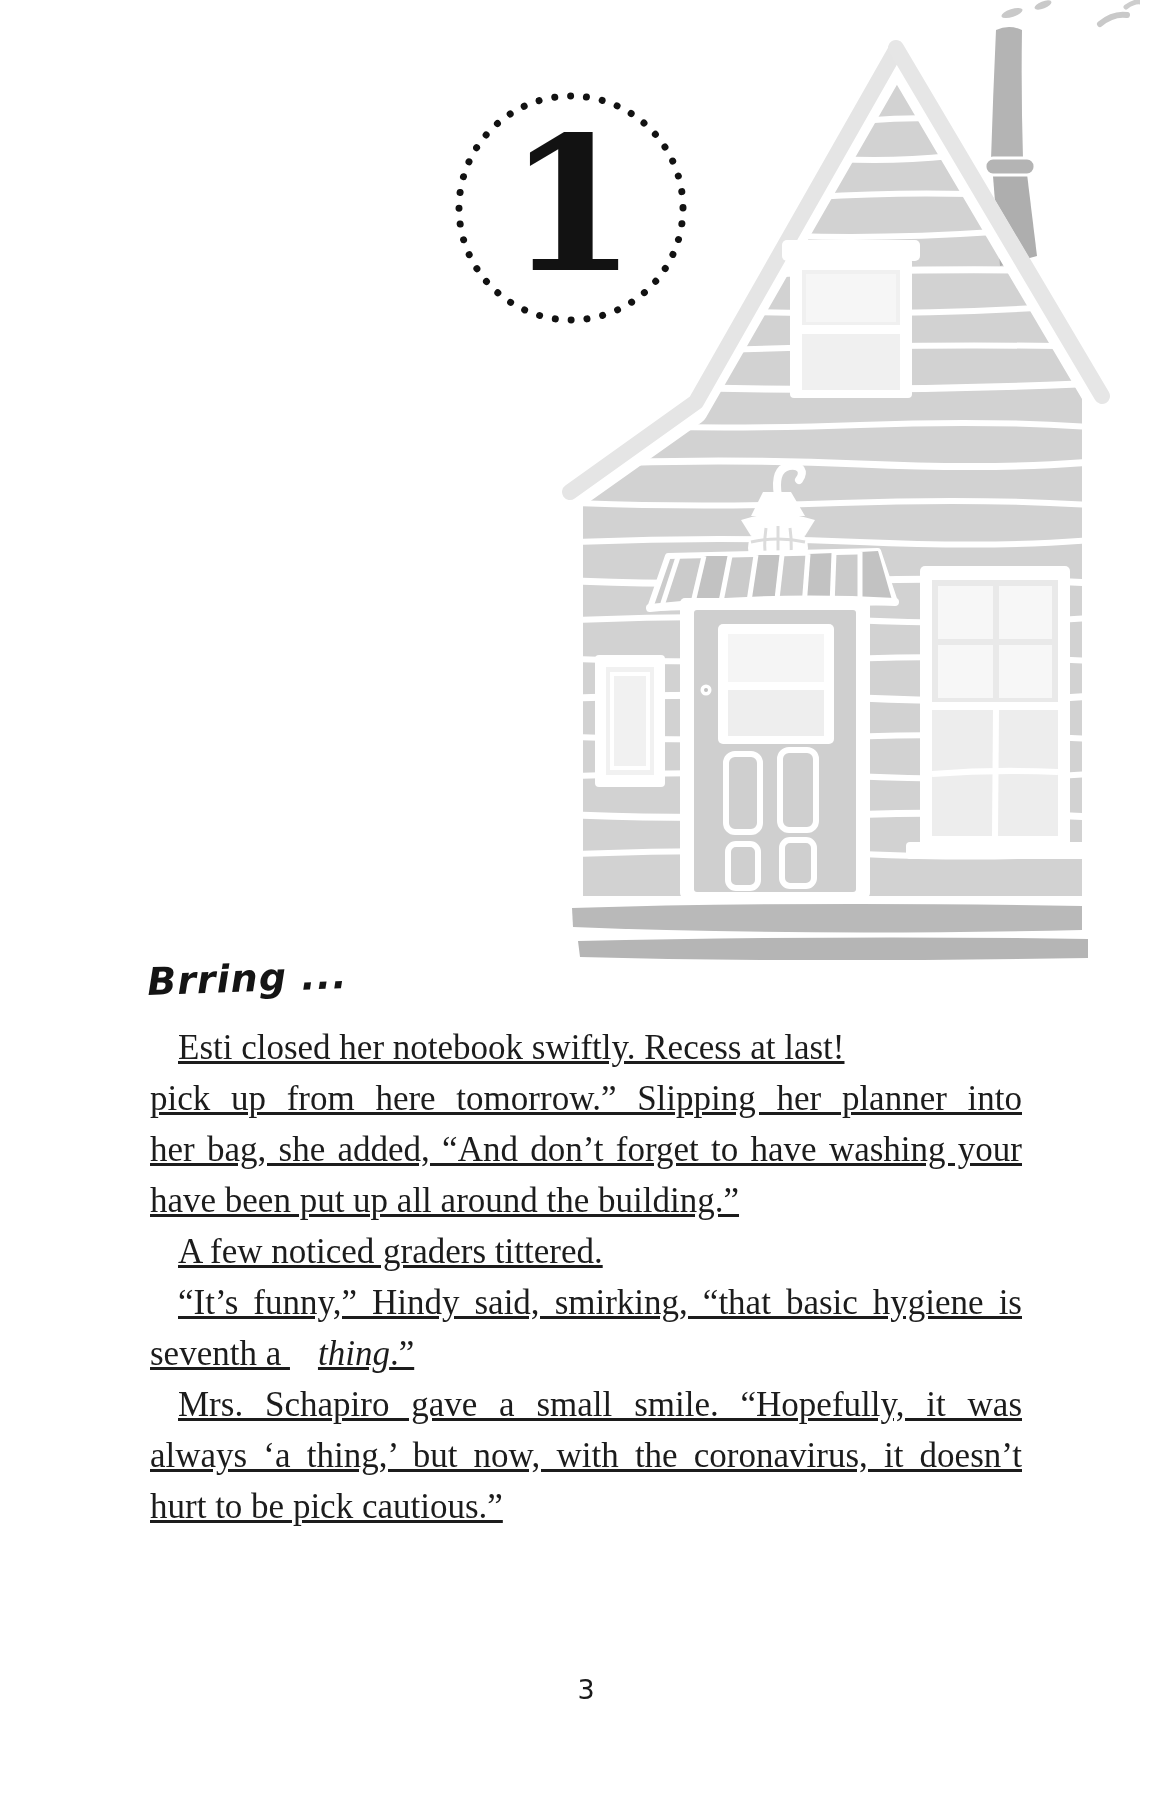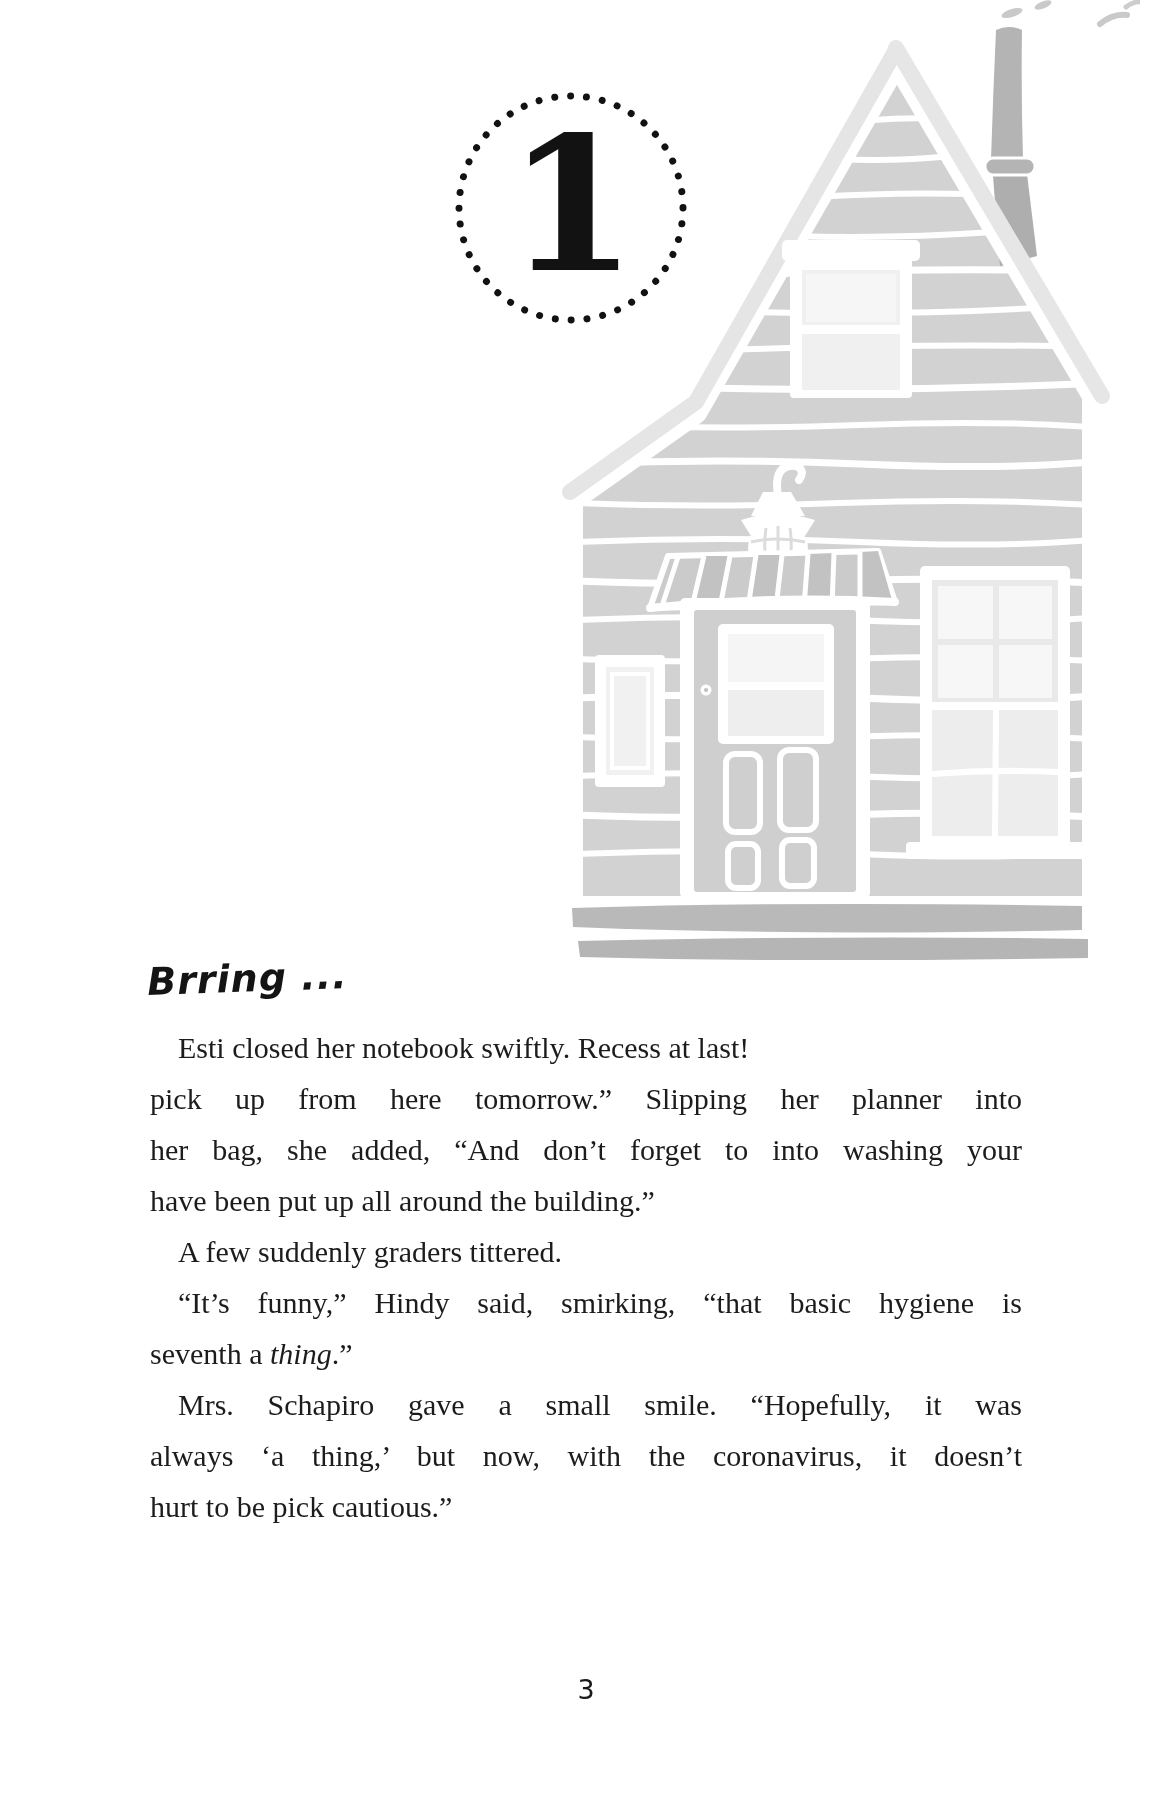--- a/index.html
+++ b/index.html
@@ -24,25 +24,25 @@
 
   
   .heading {
     position:absolute; left:148px; top:960px;
     font-family:"DejaVu Sans", sans-serif; font-weight:700; font-style:italic;
     font-size:38px; letter-spacing:1px; color:#141414;
     transform:rotate(-2deg); transform-origin:left bottom;
   }
 
   
-  .textblock { position:absolute; left:150px; top:1022px; width:872px; font-size:30px; }
+  .textblock { position:absolute; left:150px; top:1022px; width:872px; font-size:35px;text-decoration:underline; }
   .line { height:51px; line-height:51px; white-space:nowrap; }
   .line.j { white-space:normal; text-align:justify; text-align-last:justify; }
   .line.ind { text-indent:28px; }
-  .line i { font-style:italic; }
+  .line i { font-style:italic;margin-left:28px; }
 
   .pagenum {
     position:absolute; left:150px; top:1674px; width:872px; text-align:center;
     font-family:"DejaVu Sans", sans-serif; font-size:27px; color:#1a1a1a;
   }
 </style>
 </head>
 <body>
 
 <div class="page">
@@ -192,23 +192,23 @@
       <path d="M72 908 Q300 901 582 906 L582 930 Q300 936 73 927 Z" fill="#b9b9b9"></path>
       <path d="M78 941 Q350 935 588 939 L588 958 Q300 963 80 957 Z" fill="#b5b5b5"></path>
     </g>
   </svg>
 
   <div class="heading">Brring ...</div>
 
   <div class="textblock">
     <div class="line ind">Esti closed her notebook swiftly. Recess at last!</div>
     <div class="line j">pick up from here tomorrow.” Slipping her planner into</div>
-    <div class="line j">her bag, she added, “And don’t forget to into washing your</div>
+    <div class="line j">her bag, she added, “And don’t forget to have washing your</div>
     <div class="line">have been put up all around the building.”</div>
-    <div class="line ind">A few suddenly graders tittered.</div>
+    <div class="line ind">A few noticed graders tittered.</div>
     <div class="line ind j">“It’s funny,” Hindy said, smirking, “that basic hygiene is</div>
     <div class="line"><span>seventh a </span><i>thing</i><span>.”</span></div>
     <div class="line ind j">Mrs. Schapiro gave a small smile. “Hopefully, it was</div>
     <div class="line j">always ‘a thing,’ but now, with the coronavirus, it doesn’t</div>
     <div class="line">hurt to be pick cautious.”</div>
   </div>
 
   <div class="pagenum">3</div>
 
 </div>

